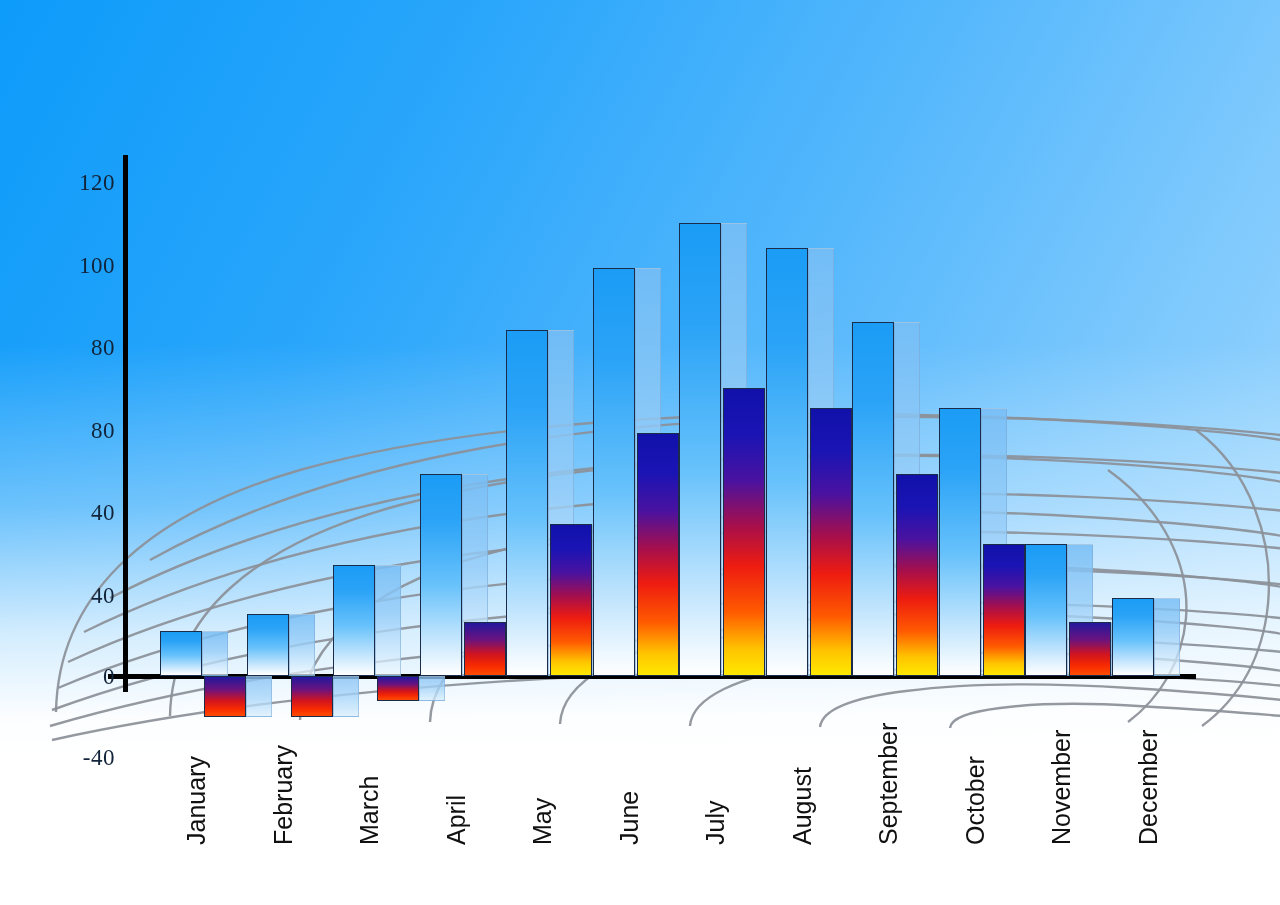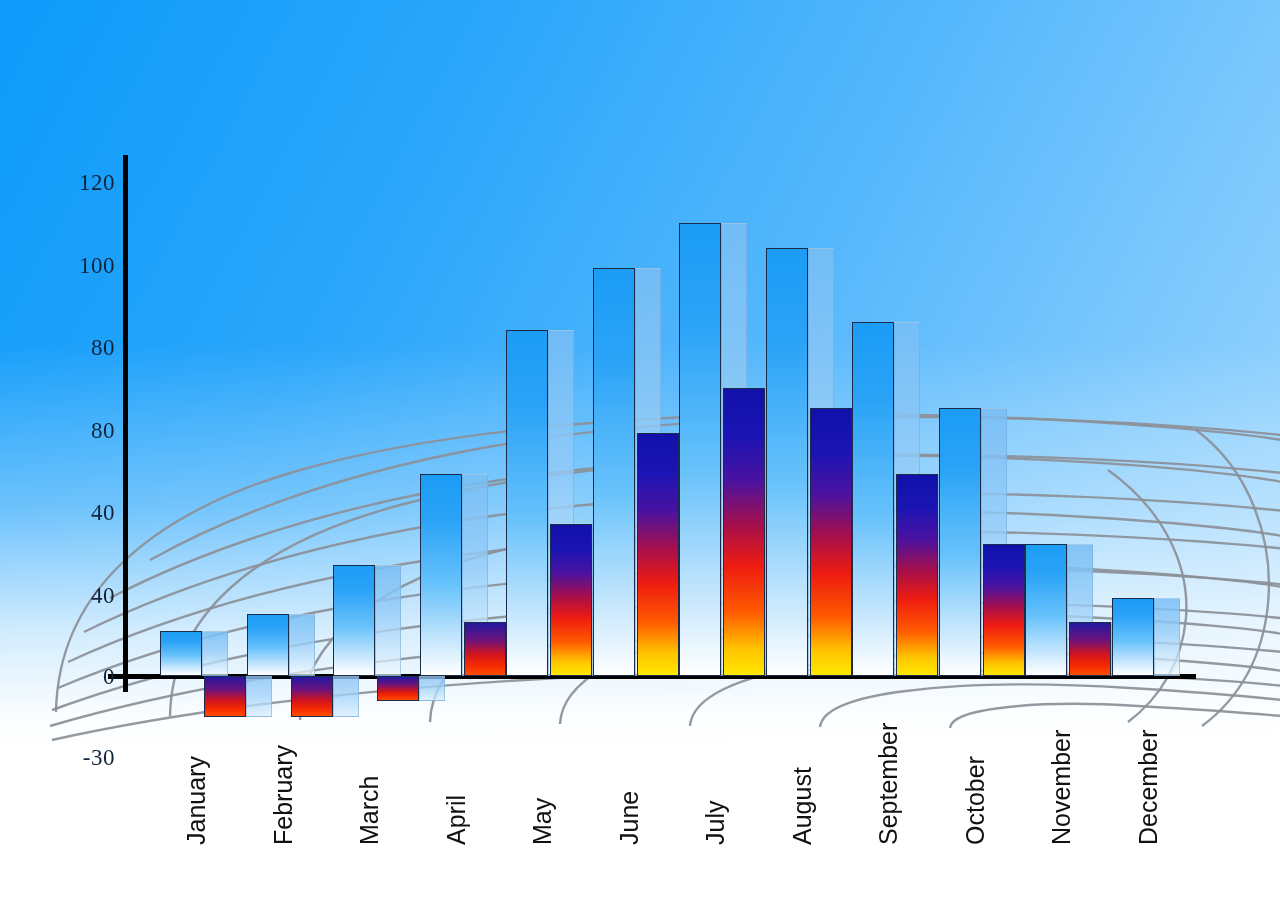--- a/index.html
+++ b/index.html
@@ -191,21 +191,21 @@
     <div class="ytick-wrap" style="top:500px">
         <div class="ytick">40</div>
       </div>
     <div class="ytick-wrap" style="top:583px">
         <div class="ytick">40</div>
       </div>
     <div class="ytick-wrap" style="top:664px">
         <div class="ytick">0</div>
       </div>
     <div class="ytick-wrap" style="top:745px">
-        <div class="ytick">-30</div>
+        <div class="ytick">-40</div>
       </div>
 
     <div id="bars">
         <div class="bar" style="left: 160px; top: 630.68px; width: 68px; height: 45.32px;">
           <div class="side g-blue-side" style="left: 42px; width: 26px;"></div>
           <div class="front g-blue" style="width: 42px;"></div>
         </div>
         <div class="bar" style="left: 204px; top: 676px; width: 68px; height: 41.2px;">
           <div class="side g-fire-side" style="left: 42px; width: 26px;"></div>
           <div class="front g-fire-short" style="width: 42px;"></div>

